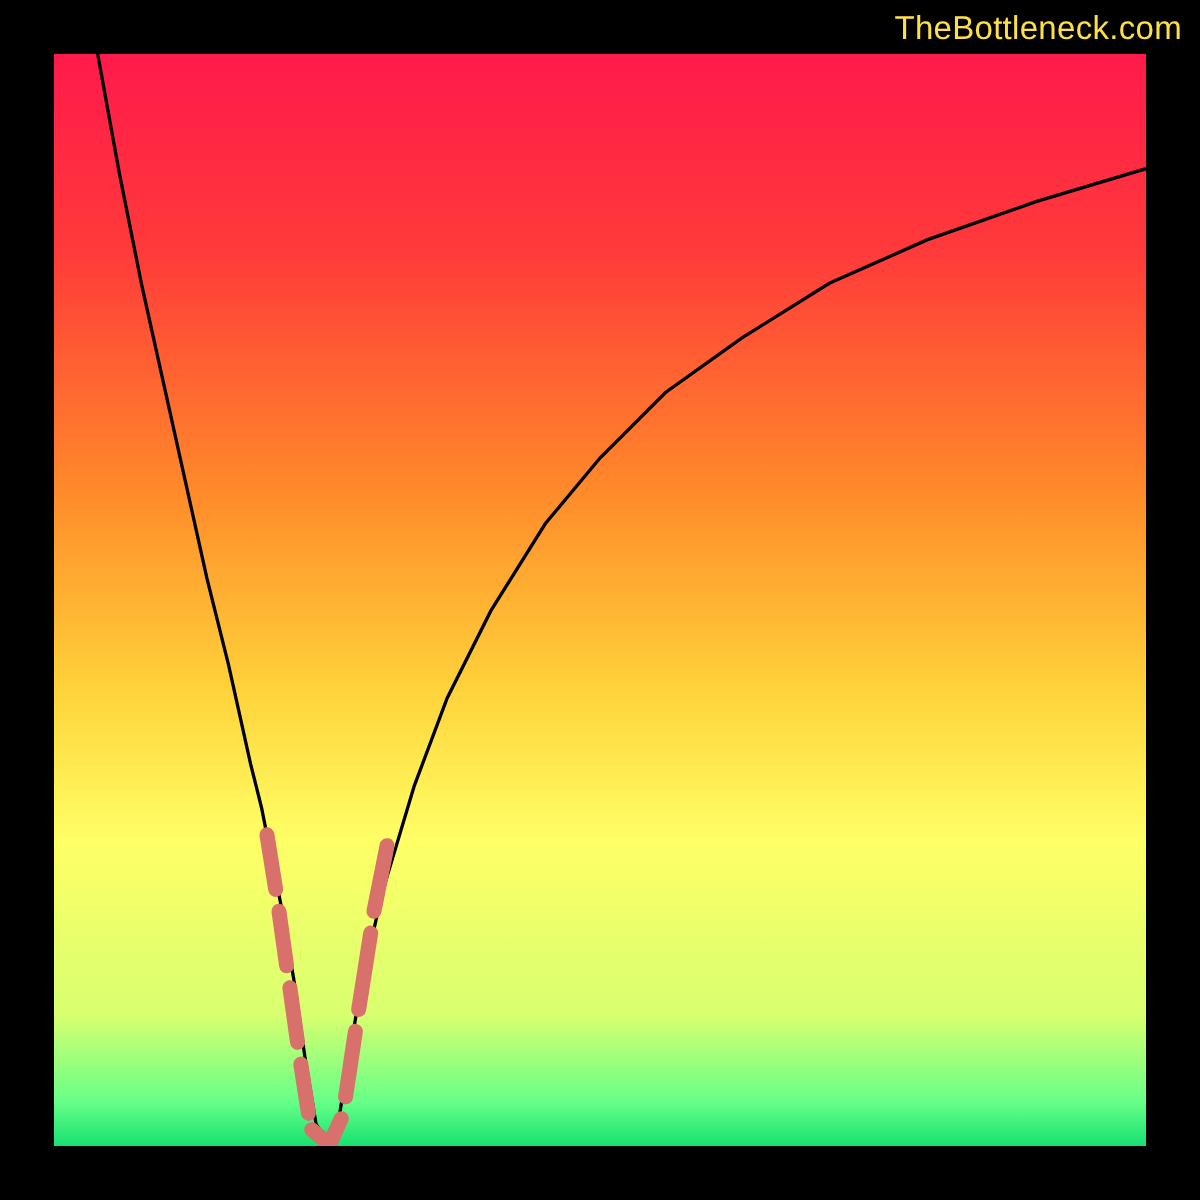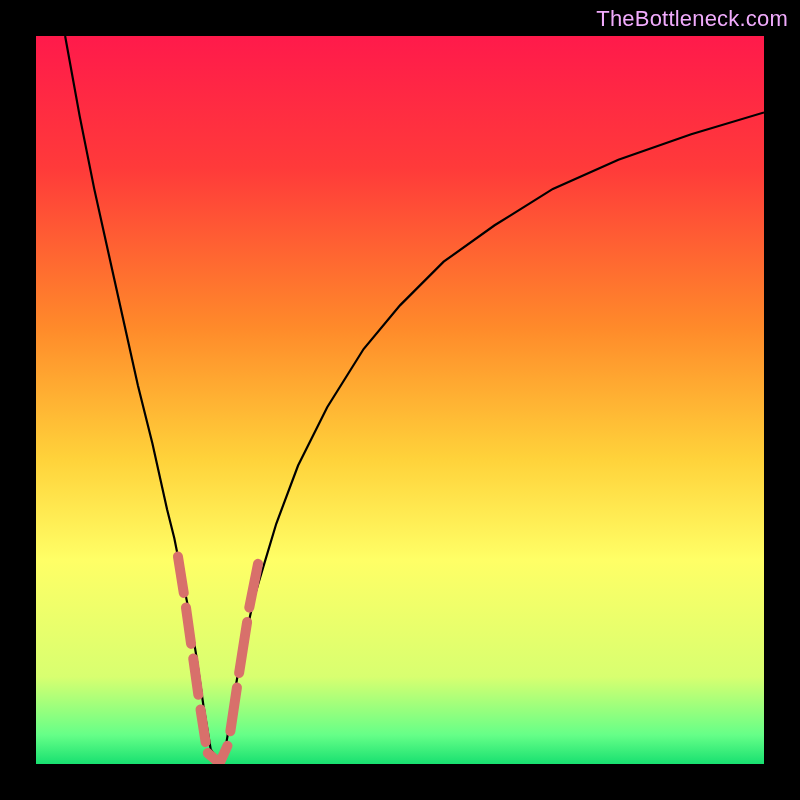--- a/index.html
+++ b/index.html
@@ -19,21 +19,21 @@
     width: 728px;
     height: 728px;
   }
   svg {
     display: block;
   }
   .watermark {
     position: absolute;
     top: 6px;
     right: 12px;
-    color: #f0abfc;
+    color: #fde047;
     font-size: 22px;
     font-weight: 500;
     letter-spacing: 0.2px;
   }
 </style>
 </head>
 <body>
 
 <div class="plot-area">
   <svg id="chart-svg" width="728" height="728" viewBox="0 0 728 728">

